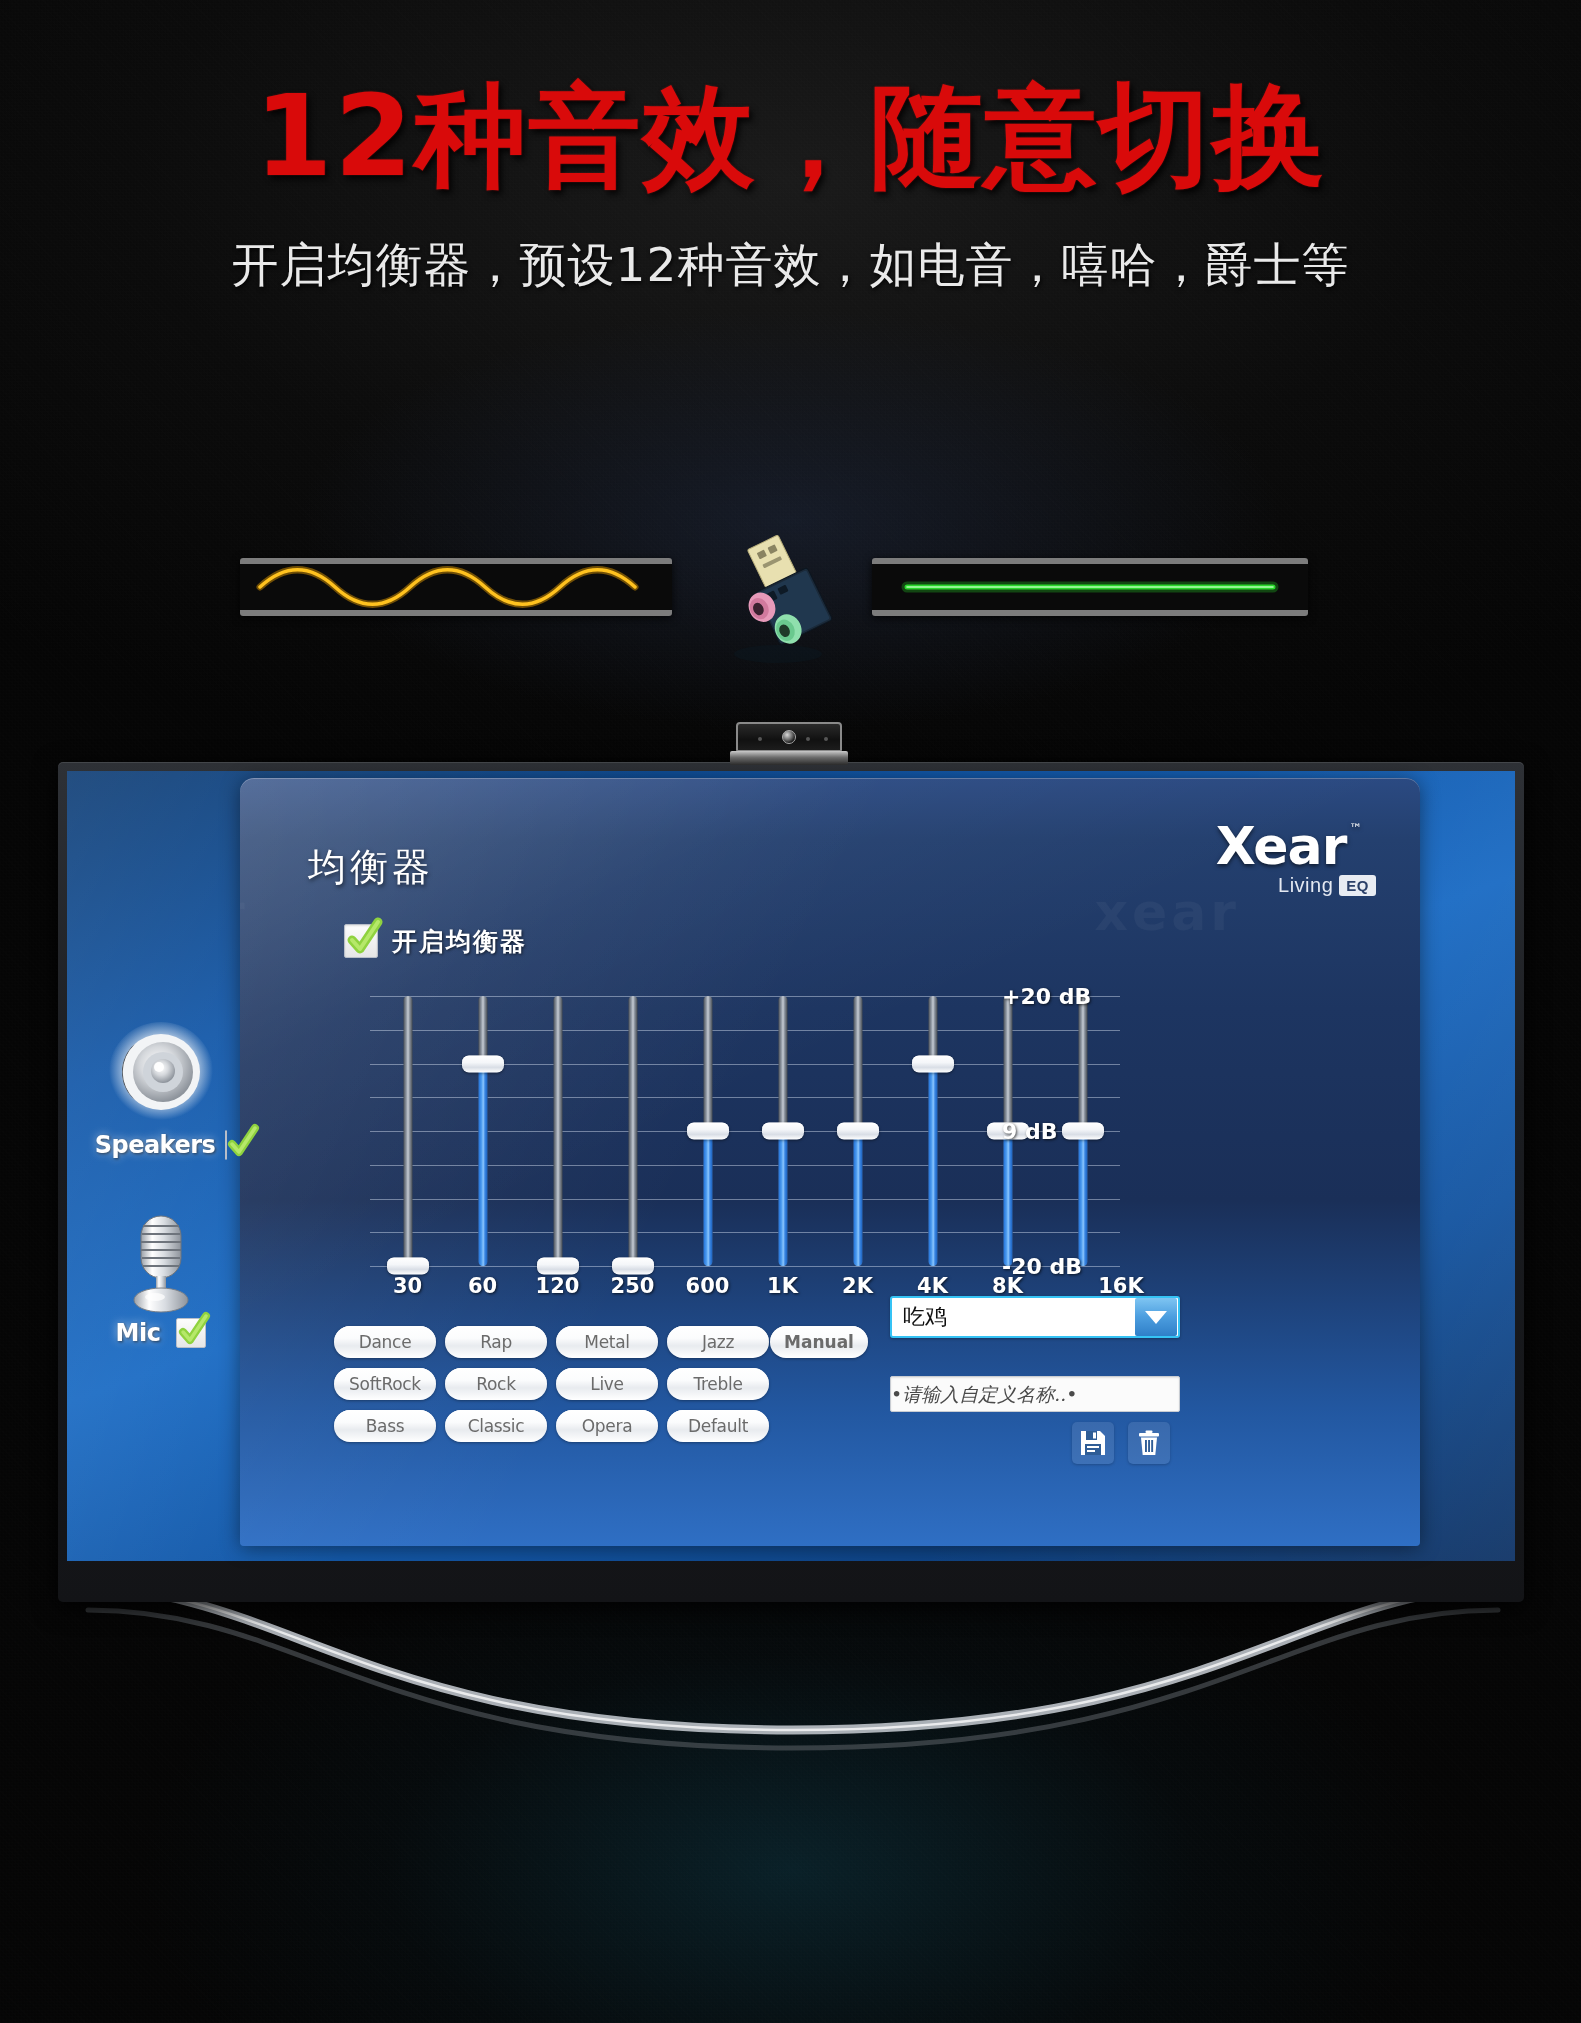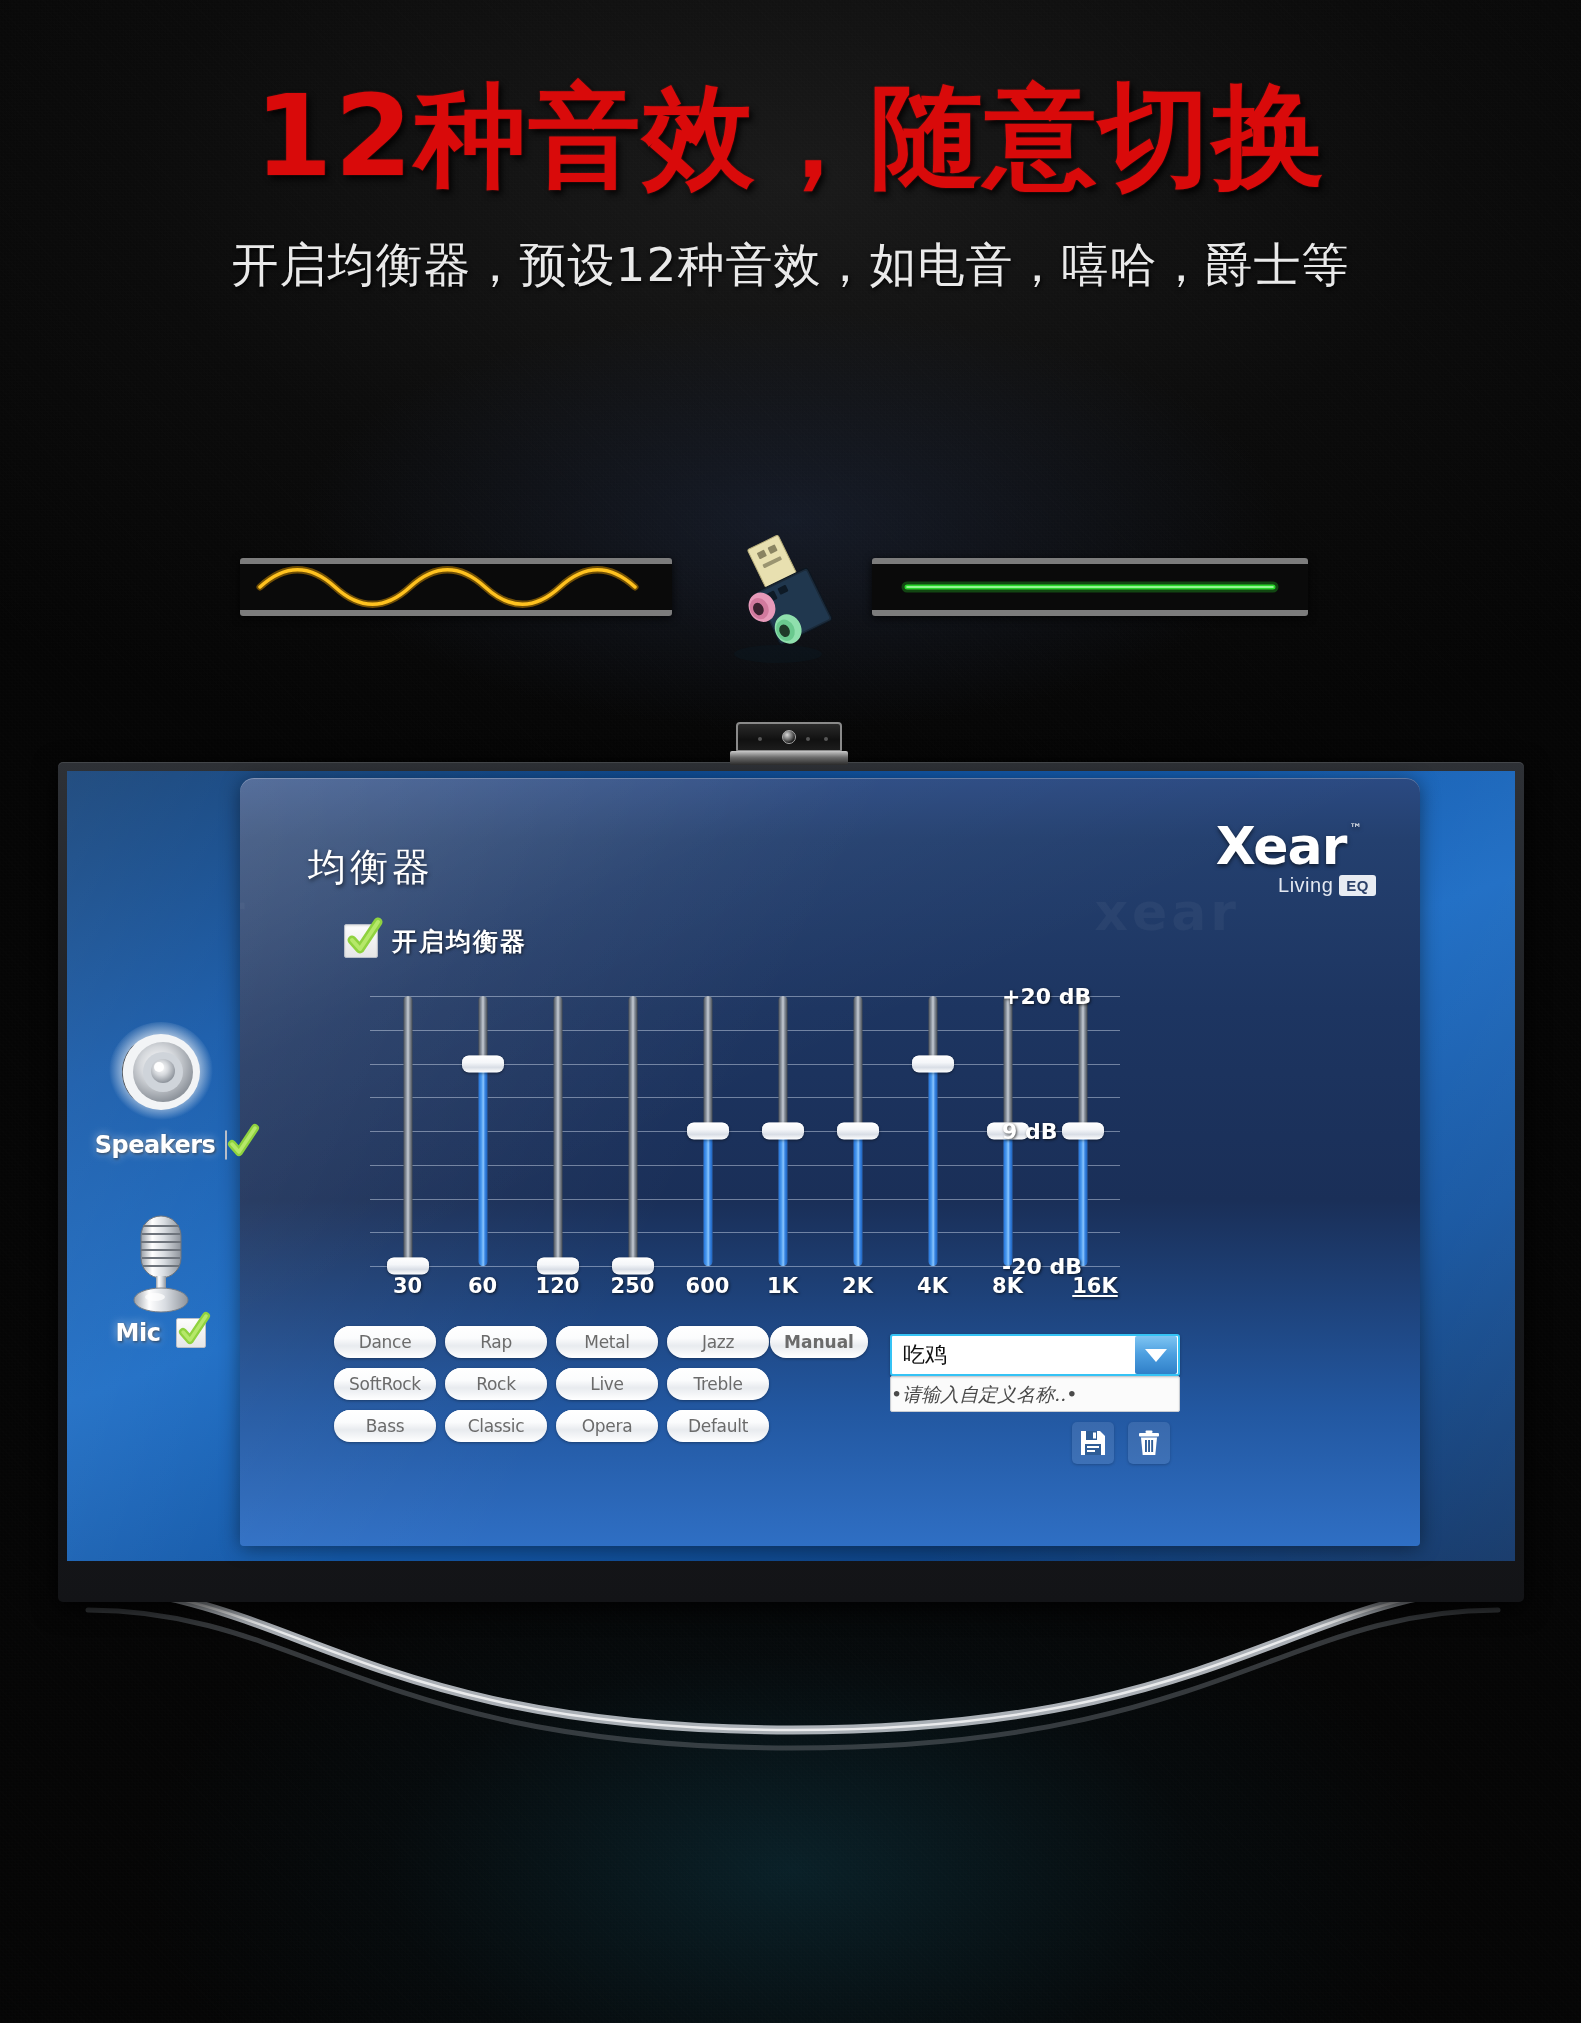--- a/index.html
+++ b/index.html
@@ -334,21 +334,21 @@
     font-family: "DejaVu Sans", "Liberation Sans", sans-serif;
     font-size: 17px; font-weight: bold; color: #6b6b6b;
     cursor: pointer;
     box-shadow: 0 1px 3px rgba(0,0,0,0.35), inset 0 1px 0 rgba(255,255,255,0.95);
     display: flex; align-items: center; justify-content: center;
   }
 
   
   .preset-select {
     position: absolute;
-    left: 650px; top: 556px;
+    left: 650px; top: 518px;
     width: 290px; height: 42px;
     background: #ffffff;
     border: 2px solid #35c3f5;
     border-radius: 3px;
     display: flex; align-items: center;
     box-shadow: 0 1px 3px rgba(0,0,0,0.3);
   }
   .preset-select-value {
     flex: 1;
     padding-left: 11px;
@@ -681,21 +681,21 @@
         <div class="slider-track"></div>
         <div class="slider-fill" style="height: 135px;"></div>
         <div class="slider-thumb" style="top: 135px;"></div>
       </div>
       <div class="freq-label" style="left: 637.5px;">8K</div>
       <div class="slider-col" style="left: 699.5px;">
         <div class="slider-track"></div>
         <div class="slider-fill" style="height: 135px;"></div>
         <div class="slider-thumb" style="top: 135px;"></div>
       </div>
-      <div class="freq-label" style="left: 725px; text-decoration: underline;">16K</div>
+      <div class="freq-label" style="left: 751px;">16K</div>
     </div>
 
   <div class="db-label" style="top:218px;">+20 dB</div>
   <div class="db-label" style="top:353px;">9    dB</div>
   <div class="db-label" style="top:488px;">-20 dB</div>
 
   <div class="preset-grid" id="preset-grid">
       <button class="preset-btn">Dance</button>
       <button class="preset-btn">Rap</button>
       <button class="preset-btn">Metal</button>

